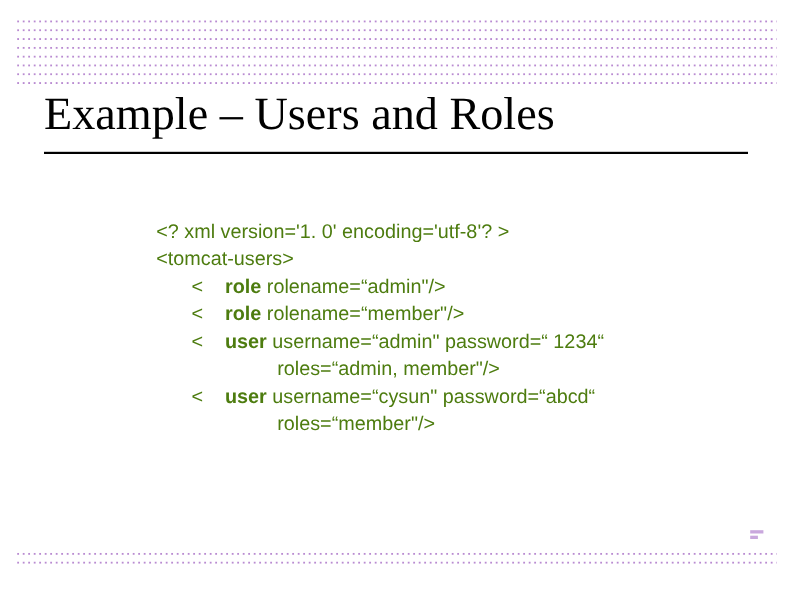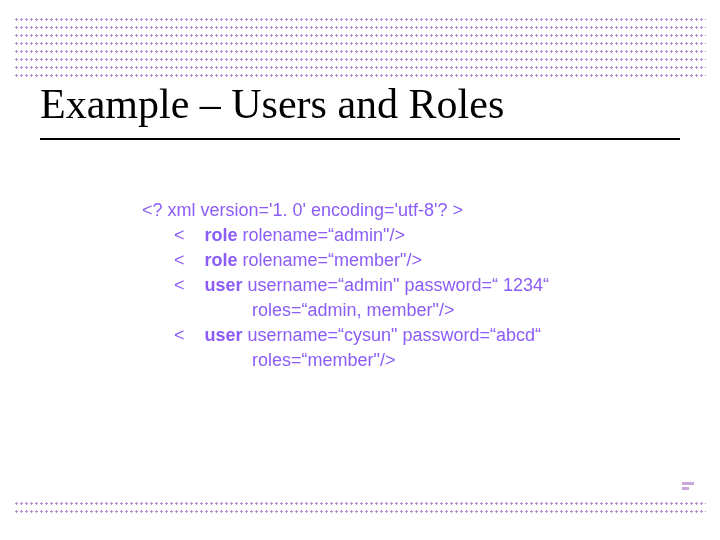--- a/index.html
+++ b/index.html
@@ -56,21 +56,21 @@
     background: #000;
     width: 640px;
   }
   .code-block {
     position: absolute;
     left: 142px;
     top: 198px;
     font-family: Verdana, Geneva, sans-serif;
     font-size: 18px;
     line-height: 25px;
-    color: #8b5cf6;
+    color: #4d7c0f;
     white-space: nowrap;
   }
   .code-line { display: block; }
   .ind1 { padding-left: 32px; }
   .ind2 { padding-left: 110px; }
   .bullet-accent {
     position: absolute;
     right: 24px;
     bottom: 48px;
     width: 14px;
@@ -108,20 +108,21 @@
     <div class="dotted-line"></div>
   </div>
 
   <div class="title-block">
     <div class="title-text">Example – Users and Roles</div>
     <div class="title-underline"></div>
   </div>
 
   <div class="code-block">
     <span class="code-line">&lt;? xml version='1. 0' encoding='utf-8'? &gt;</span>
+    <span class="code-line">&lt;tomcat-users&gt;</span>
     <span class="code-line ind1"><span>&lt;</span><b>role</b><span> rolename=“admin"/&gt;</span></span>
     <span class="code-line ind1"><span>&lt;</span><b>role</b><span> rolename=“member"/&gt;</span></span>
     <span class="code-line ind1"><span>&lt;</span><b>user</b><span> username=“admin" password=“ 1234“</span></span>
     <span class="code-line ind2">roles=“admin, member"/&gt;</span>
     <span class="code-line ind1"><span>&lt;</span><b>user</b><span> username=“cysun" password=“abcd“</span></span>
     <span class="code-line ind2">roles=“member"/&gt;</span>
   </div>
 
   <div class="rule-group-bottom">
     <div class="dotted-line"></div>

